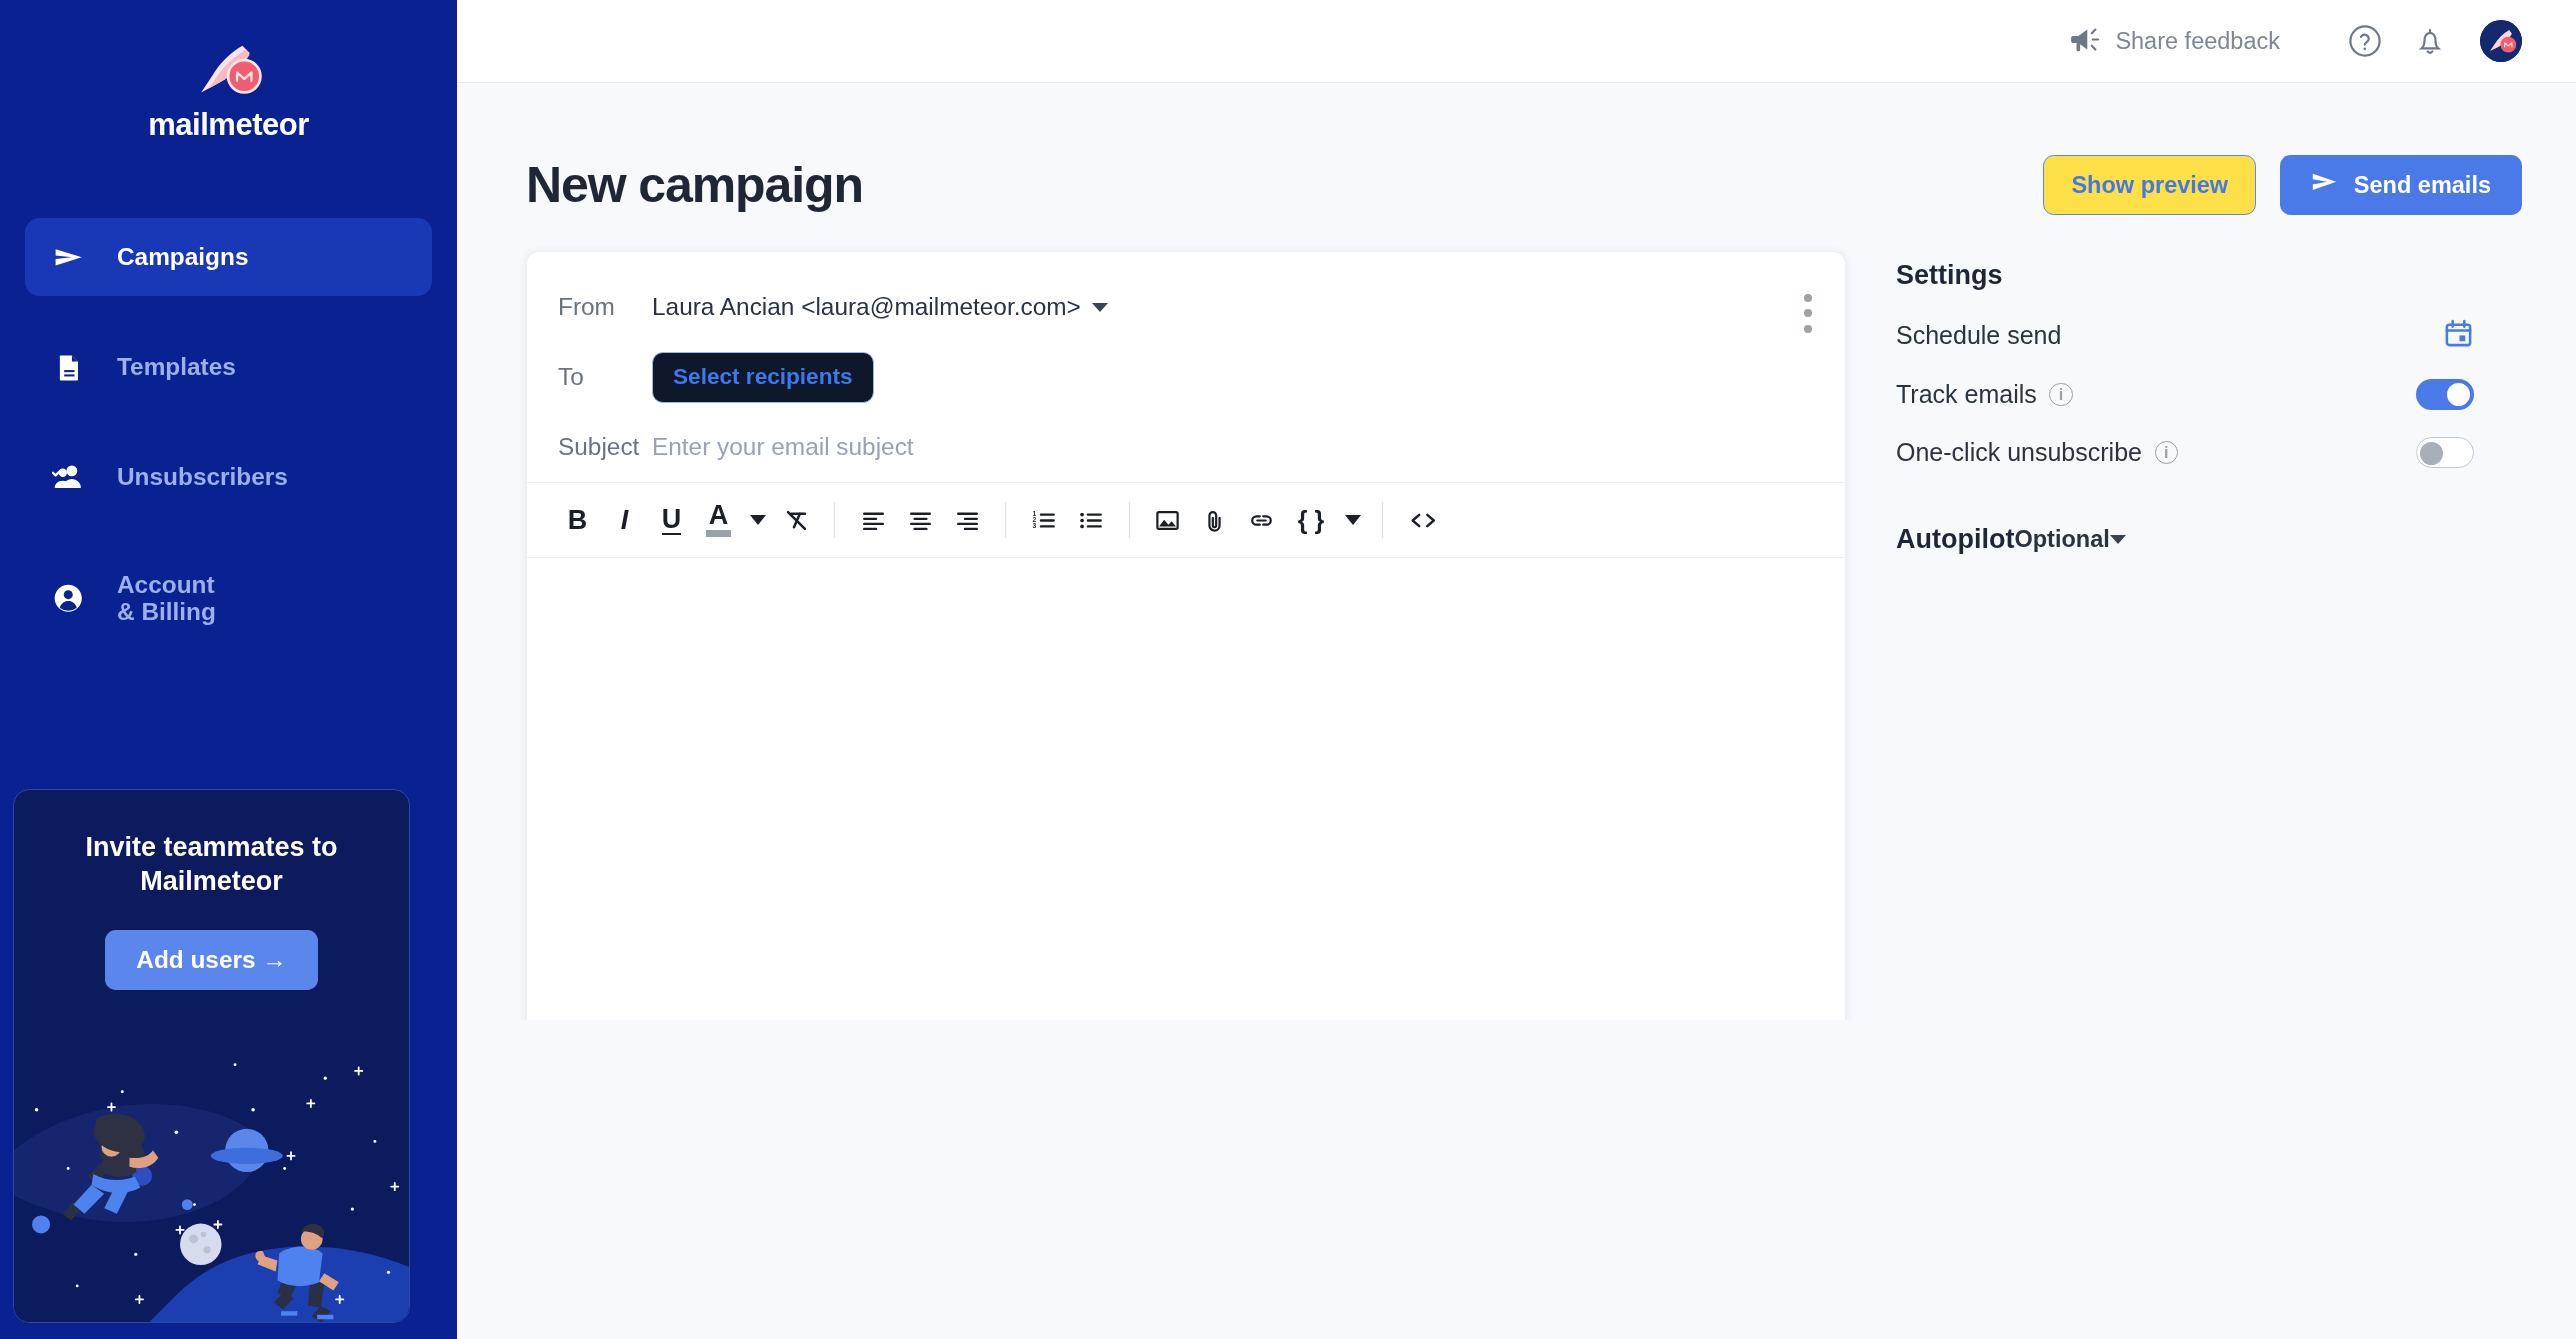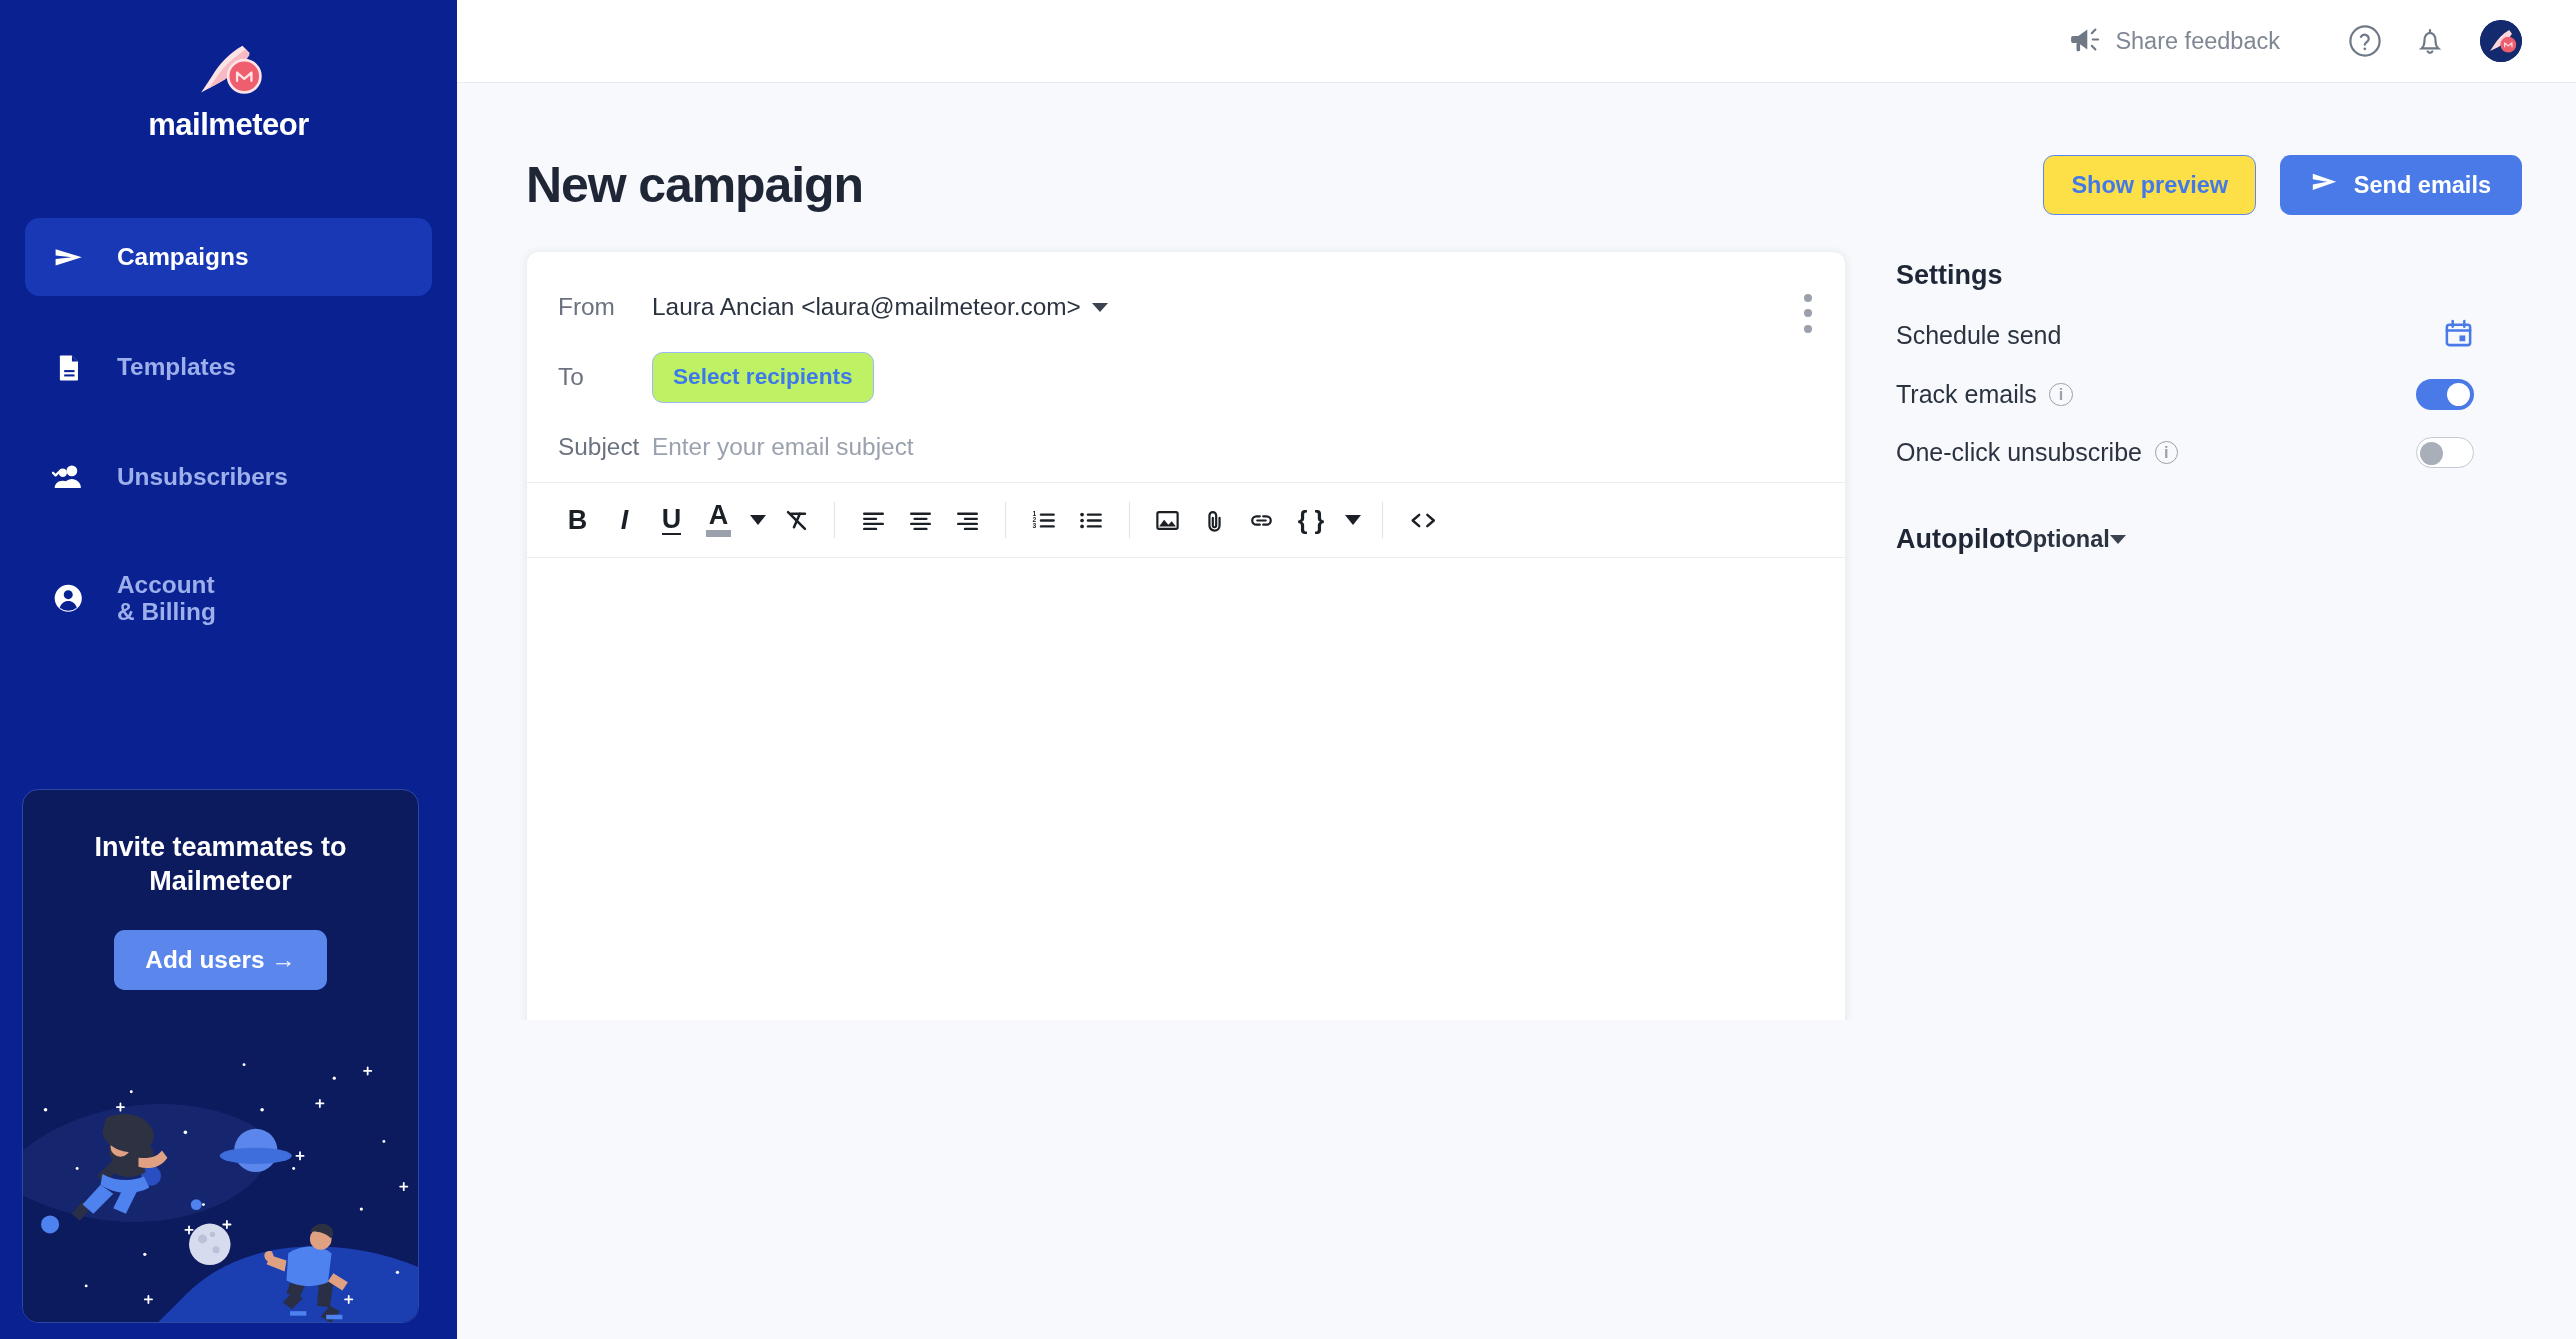--- a/index.html
+++ b/index.html
@@ -30,21 +30,21 @@
     height: 78px; padding: 0 27px; border-radius: 14.4px;
     color: #9db0ec; font-size: 24.4px; font-weight: 700;
     cursor: pointer; margin-bottom: 9px; margin-top: 32px;
   }
   .nav-item.active { background: #1838b5; color:#ffffff; }
   .nav-item .nav-ico { width: 32.5px; height: 32.5px; flex:0 0 32.5px; display:flex; align-items:center; justify-content:center; }
   .nav-item.two-line { height: 101px; align-items:center; }
   .nav-label-2 { line-height: 1.08; }
 
   .promo {
-    position: absolute; left: 22px; bottom: 16.2px;
+    position: absolute; left: 13px; bottom: 16.2px;
     width: 397px; height: 534px;
     border-radius: 16.2px; overflow: hidden;
     background: #0c1a5e;
     border: 0.9px solid #2d49a8;
   }
   .promo-title {
     margin: 40px 31px 0; text-align:center; color:#fff;
     font-size: 27px; font-weight: 700; line-height: 1.28;
   }
   .promo-btn {
@@ -98,21 +98,21 @@
     height: 946px; display:flex; flex-direction:column;
   }
   .fields { padding: 20px 31px 0 31px; position:relative; }
   .field-row { display:flex; align-items:center; height: 70px; }
   .field-label { width: 94px; flex:0 0 94px; color:#6b7280; font-size:24.4px; }
   .field-value { color:#2b3340; font-size:24.4px; display:flex; align-items:center; gap:10.8px; cursor:pointer; }
   .field-placeholder { color:#9aa2ae; font-size:24.4px; }
   .caret { width:0;height:0;border-left:8.1px solid transparent;border-right:8.1px solid transparent;border-top:9px solid #3b4250; }
   .chip-btn {
     height: 51px; padding: 0 20px; border-radius: 10.8px;
-    border:1.4px solid #9cb8f2; background:#bef264; color:#3d79ea;
+    border:1.4px solid #9cb8f2; background:#0f172a; color:#3d79ea;
     font-family:inherit; font-size:22.6px; font-weight:700; cursor:pointer;
   }
   .kebab { position:absolute; right: 32.5px; top: 42px; width:9px; cursor:pointer; }
   .kebab span { display:block; width:8.1px;height:8.1px;border-radius:50%;background:#9aa1ab;margin-bottom:7.2px; }
 
   .toolbar {
     height: 76px; border-top:0.9px solid #e9ecf1; border-bottom:0.9px solid #e9ecf1;
     display:flex; align-items:center; padding: 0 27px; gap: 0;
   }
   .tb { width:47px;height:47px;display:flex;align-items:center;justify-content:center;cursor:pointer;color:#1b1f26; }

